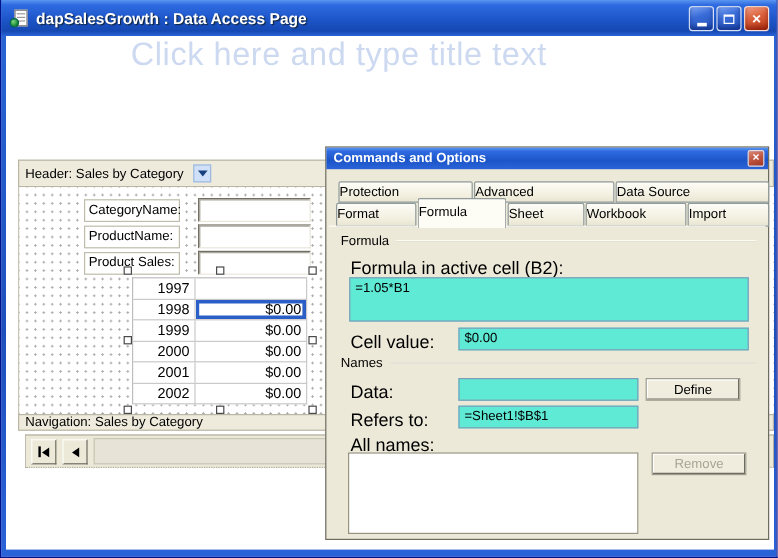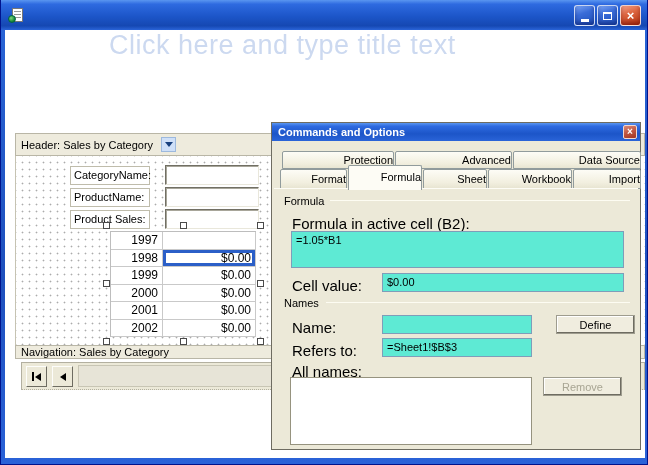--- a/index.html
+++ b/index.html
@@ -64,21 +64,21 @@
   .dialog { position:absolute; left:266px; top:92px; width:370px; height:328px; background:#ece9d8;
     border:1px solid #6e6c61; z-index:10; }
   .dlg-titlebar { position:absolute; left:0; top:0; width:100%; height:18px;
     background:linear-gradient(180deg,#5a96f0 0%,#2e6ae0 18%,#1c55c8 60%,#2a64d8 100%);
     color:#fff; font-weight:bold; font-size:11px; line-height:18px; padding-left:6px; }
   .dlg-close { position:absolute; right:3px; top:2px; width:14px; height:14px;
     background:linear-gradient(160deg,#d98a78 0%,#c05540 50%,#a03522 100%);
     border:1px solid #f0d8d0; border-radius:2px; color:#fff; font-weight:bold; font-size:10px;
     line-height:12px; text-align:center; }
   .tab { position:absolute; height:18px; background:linear-gradient(180deg,#fdfcf6 0%,#f2efdf 70%,#e8e5d2 100%);
-    border:1px solid #919b9c; border-radius:2px 2px 0 0; text-align:right; font-size:11px; padding-top:2px; }
+    border:1px solid #919b9c; border-radius:2px 2px 0 0; text-align:left; font-size:11px; padding-top:2px; }
   .tab.row2 { top:46px; height:20px; padding-top:3px; }
   .tab.active { top:42px; height:25px; background:#fdfcf5; border-bottom:none; z-index:2; padding-top:5px; }
   .dlg-pane { position:absolute; left:2px; top:65px; right:2px; bottom:2px; border-top:1px solid #fdfcf5; }
   .grp-label { position:absolute; font-size:11px; }
   .grp-rule { position:absolute; height:1px; background:#a5a295; border-bottom:1px solid #fdfcf2; }
   .dlg-lbl { position:absolute; font-size:15px; }
   .tbox { position:absolute; background:#5eead4; border:1px solid #7f9db9; font-size:11px; padding:2px 4px; overflow:hidden; }
   .listbox { position:absolute; background:#fff; border:1px solid #96937f; }
   .btn { position:absolute; width:79px; height:19px; background:#f0eddf;
     border:1px solid #9e9c8e; box-shadow:inset -1px -1px 0 #6e6c61, inset 1px 1px 0 #fff;
@@ -92,20 +92,21 @@
 
   <div class="titlebar">
     <span class="app-icon">
       <span class="doc">
           <i></i>
           <i></i>
           <i></i>
         </span>
         <span class="globe"></span>
     </span>
+    <span class="title-text">dapSalesGrowth : Data Access Page</span>
     <span class="win-btns">
       <span class="wbtn">
           <span class="glyph-min"></span>
         </span>
       <span class="wbtn">
           <span class="glyph-max"></span>
         </span>
       <span class="wbtn close glyph-x">×</span>
     </span>
   </div>
@@ -189,26 +190,26 @@
 
       <div class="dlg-lbl" style="left:20px; top:92px;">Formula in active cell (B2):</div>
       <div class="tbox" style="left:19px; top:108px; width:333px; height:37px;">=1.05*B1</div>
 
       <div class="dlg-lbl" style="left:20px; top:154px;">Cell value:</div>
       <div class="tbox" style="left:110px; top:150px; width:242px; height:19px;">$0.00</div>
 
       <div class="grp-label" style="left:12px; top:174px;">Names</div>
       <div class="grp-rule" style="left:54px; top:179px; width:304px;"></div>
 
-      <div class="dlg-lbl" style="left:20px; top:196px;">Name:</div>
+      <div class="dlg-lbl" style="left:20px; top:196px;">Data:</div>
       <div class="tbox" style="left:110px; top:192px; width:150px; height:19px;"></div>
-      <div class="btn" style="left:284px; top:192px;">Define</div>
+      <div class="btn" style="left:266px; top:192px;">Define</div>
 
       <div class="dlg-lbl" style="left:20px; top:219px;">Refers to:</div>
-      <div class="tbox" style="left:110px; top:215px; width:150px; height:19px;">=Sheet1!$B$3</div>
+      <div class="tbox" style="left:110px; top:215px; width:150px; height:19px;">=Sheet1!$B$1</div>
 
       <div class="dlg-lbl" style="left:20px; top:240px;">All names:</div>
       <div class="listbox" style="left:18px; top:254px; width:242px; height:68px;"></div>
       <div class="btn disabled" style="left:271px; top:254px;">Remove</div>
     </div>
 
   </div>
 </div>
 
 </body></html>

